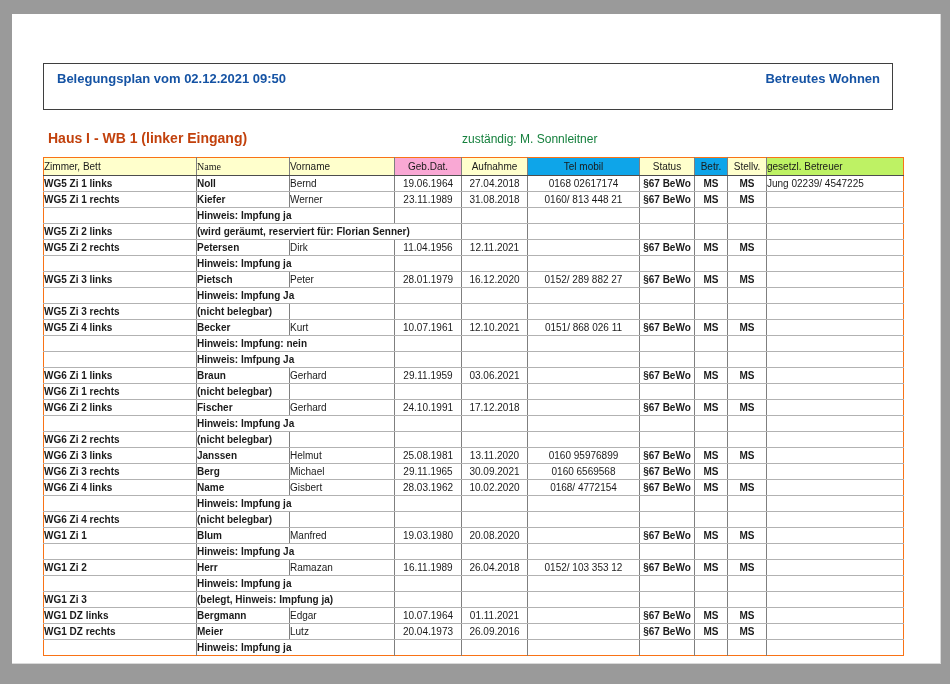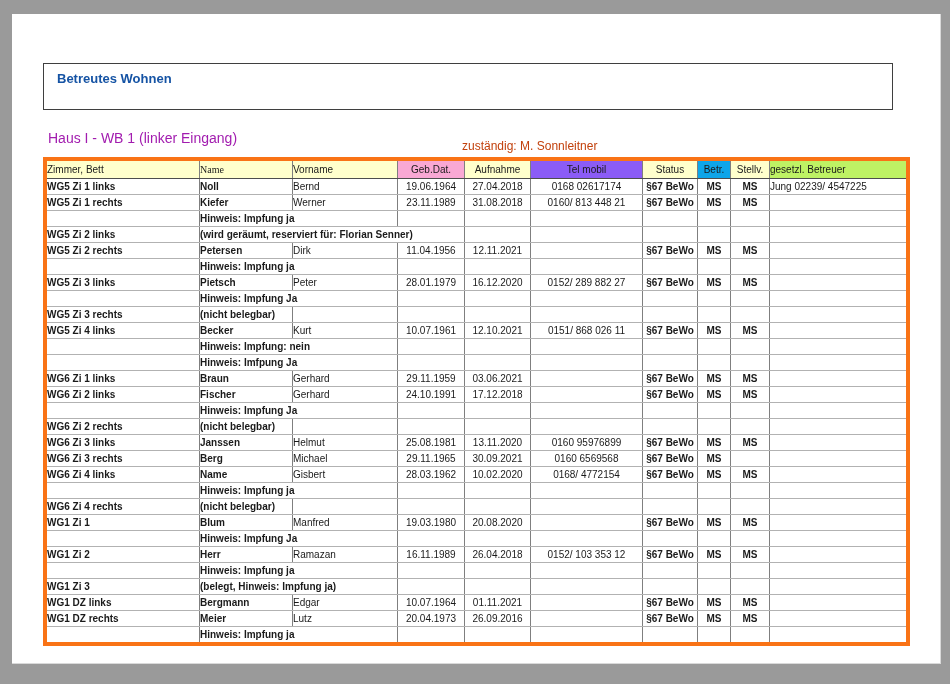--- a/index.html
+++ b/index.html
@@ -41,38 +41,38 @@
   }
   .title-row {
     position: absolute;
     left: 31px; top: 116px;
     width: 850px; height: 20px;
   }
   .section-title {
     position: absolute;
     left: 5px; top: 0;
     font-size: 14px;
-    font-weight: normal;
-    color: #a21caf;
+    font-weight: bold;
+    color: #c2410c;
     white-space: nowrap;
   }
   .responsible {
     position: absolute;
-    left: 419px; top: 9px;
+    left: 419px; top: 2px;
     font-size: 12px;
-    color: #c2410c;
+    color: #15803d;
     white-space: nowrap;
   }
   table.plan {
     position: absolute;
     left: 31px; top: 143px;
     width: 850px;
     border-collapse: collapse;
     table-layout: fixed;
-    border: 4px solid #f97316;
+    border: 1px solid #f97316;
   }
   table.plan th {
     height: 17px;
     font-size: 10px;
     font-weight: normal;
     color: #1a1a1a;
     border-left: 1px solid #7f7f7f;
     border-bottom: 1px solid #4d4d4d;
     padding: 0;
     white-space: nowrap;
@@ -96,37 +96,38 @@
   .padL12 { padding-left: 12px; text-align: left; }
   .ctr { text-align: center; }
 </style>
 </head>
 <body>
 
 <div class="viewport">
   <div class="page">
 
     <div class="header-box">
+      <span class="hdr-title" style="color: rgb(21, 83, 164);">Belegungsplan vom 02.12.2021 09:50</span>
       <span class="hdr-right" style="color: rgb(21, 83, 164);">Betreutes Wohnen</span>
     </div>
 
     <div class="title-row">
       <span class="section-title">Haus I - WB 1 (linker Eingang)</span>
       <span class="responsible">zuständig: M. Sonnleitner</span>
     </div>
 
     <table class="plan">
       <thead>
         <tr id="head-row">
             <th class="padL8" style="width: 152px; background: rgb(255, 255, 204);">Zimmer, Bett</th>
             <th class="padL4" style="width: 92px; background: rgb(255, 255, 204); font-family: Liberation Serif, serif;">Name</th>
             <th class="padL4" style="width: 104px; background: rgb(255, 255, 204);">Vorname</th>
             <th class="ctr" style="width: 66px; background: #f9a8d4;">Geb.Dat.</th>
             <th class="ctr" style="width: 65px; background: rgb(255, 255, 204);">Aufnahme</th>
-            <th class="ctr" style="width: 111px; background: #8b5cf6;">Tel mobil</th>
+            <th class="ctr" style="width: 111px; background: #0ea5e9;">Tel mobil</th>
             <th class="ctr" style="width: 54px; background: rgb(255, 255, 204);">Status</th>
             <th class="ctr" style="width: 32px; background: #0ea5e9;">Betr.</th>
             <th class="ctr" style="width: 38px; background: rgb(255, 255, 204); margin-left: 23px;">Stellv.</th>
             <th class="padL12" style="width: 136px; background: #bef264;">gesetzl. Betreuer</th>
           </tr>
       </thead>
       <tbody id="body-rows">
           <tr>
             <td class="padL12 b">WG5 Zi 1 links</td>
             <td class="padL4 b">Noll</td>
@@ -270,20 +271,32 @@
             <td class="padL4">Gerhard</td>
             <td class="ctr">29.11.1959</td>
             <td class="ctr">03.06.2021</td>
             <td class="ctr"></td>
             <td class="ctr b">§67 BeWo</td>
             <td class="ctr b">MS</td>
             <td class="ctr b">MS</td>
             <td class="padL12"></td>
           </tr>
           <tr>
+            <td class="padL12 b">WG6 Zi 1 rechts</td>
+            <td class="padL4 b">(nicht belegbar)</td>
+            <td class="padL4"></td>
+            <td class="ctr"></td>
+            <td class="ctr"></td>
+            <td class="ctr"></td>
+            <td class="ctr b"></td>
+            <td class="ctr b"></td>
+            <td class="ctr b"></td>
+            <td class="padL12"></td>
+          </tr>
+          <tr>
             <td class="padL12 b">WG6 Zi 2 links</td>
             <td class="padL4 b">Fischer</td>
             <td class="padL4">Gerhard</td>
             <td class="ctr">24.10.1991</td>
             <td class="ctr">17.12.2018</td>
             <td class="ctr"></td>
             <td class="ctr b">§67 BeWo</td>
             <td class="ctr b">MS</td>
             <td class="ctr b">MS</td>
             <td class="padL12"></td>

